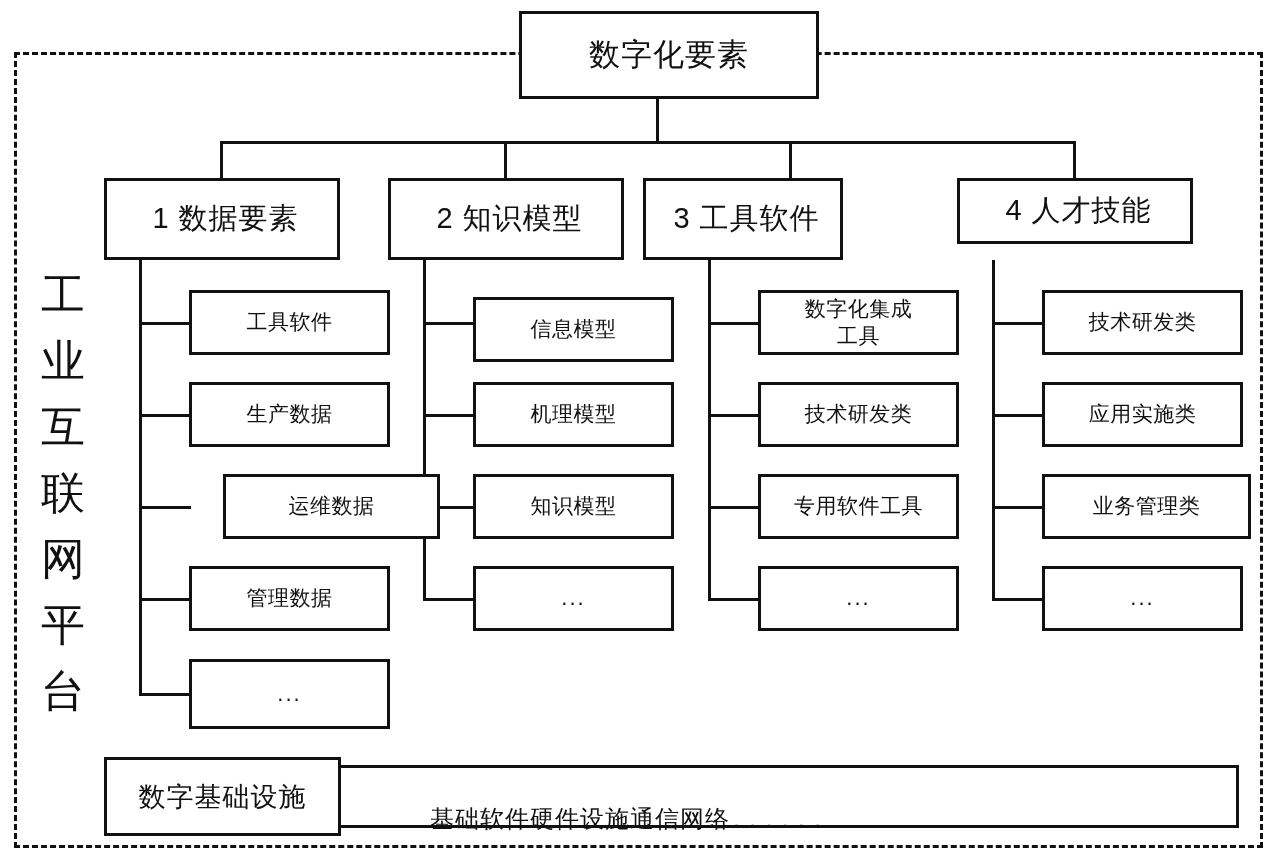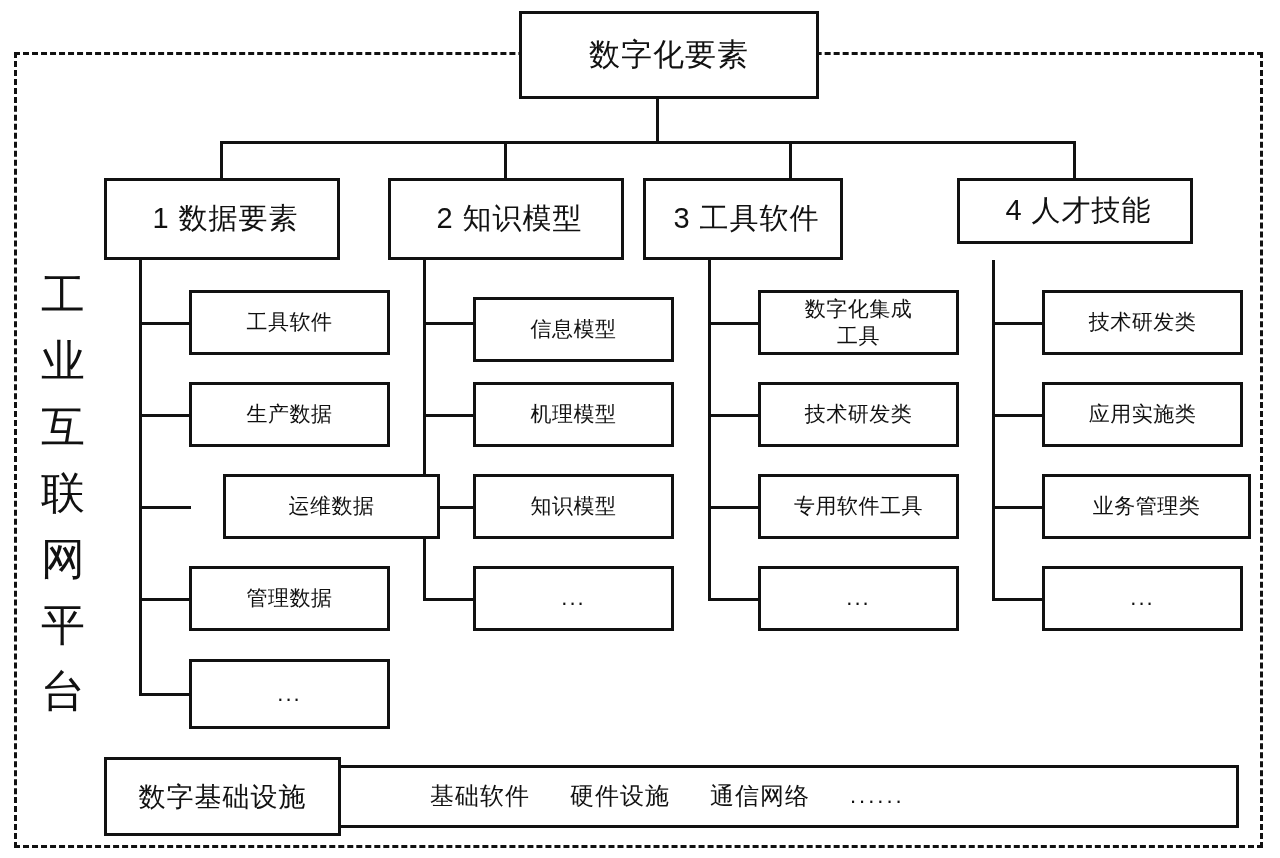--- a/index.html
+++ b/index.html
@@ -96,26 +96,26 @@
     display: flex;
     align-items: center;
   }
   .infra-items {
     position: absolute;
     left: 430px;
     top: 757px;
     width: 760px;
     height: 78px;
     display: flex;
-    align-items: center;
-    gap: 40px;
+    align-items: flex-end;
     z-index: 4;
     font-size: 24px;
     letter-spacing: 1px;
     color: #111111;
+    font-family: Liberation Mono, monospace;
   }
   .infra-item { white-space: nowrap; }
   .infra-item.more { letter-spacing: 3px; font-size: 22px; }
 
   .infra-label-box {
     position: absolute;
     left: 104px;
     top: 757px;
     width: 237px;
     height: 79px;

